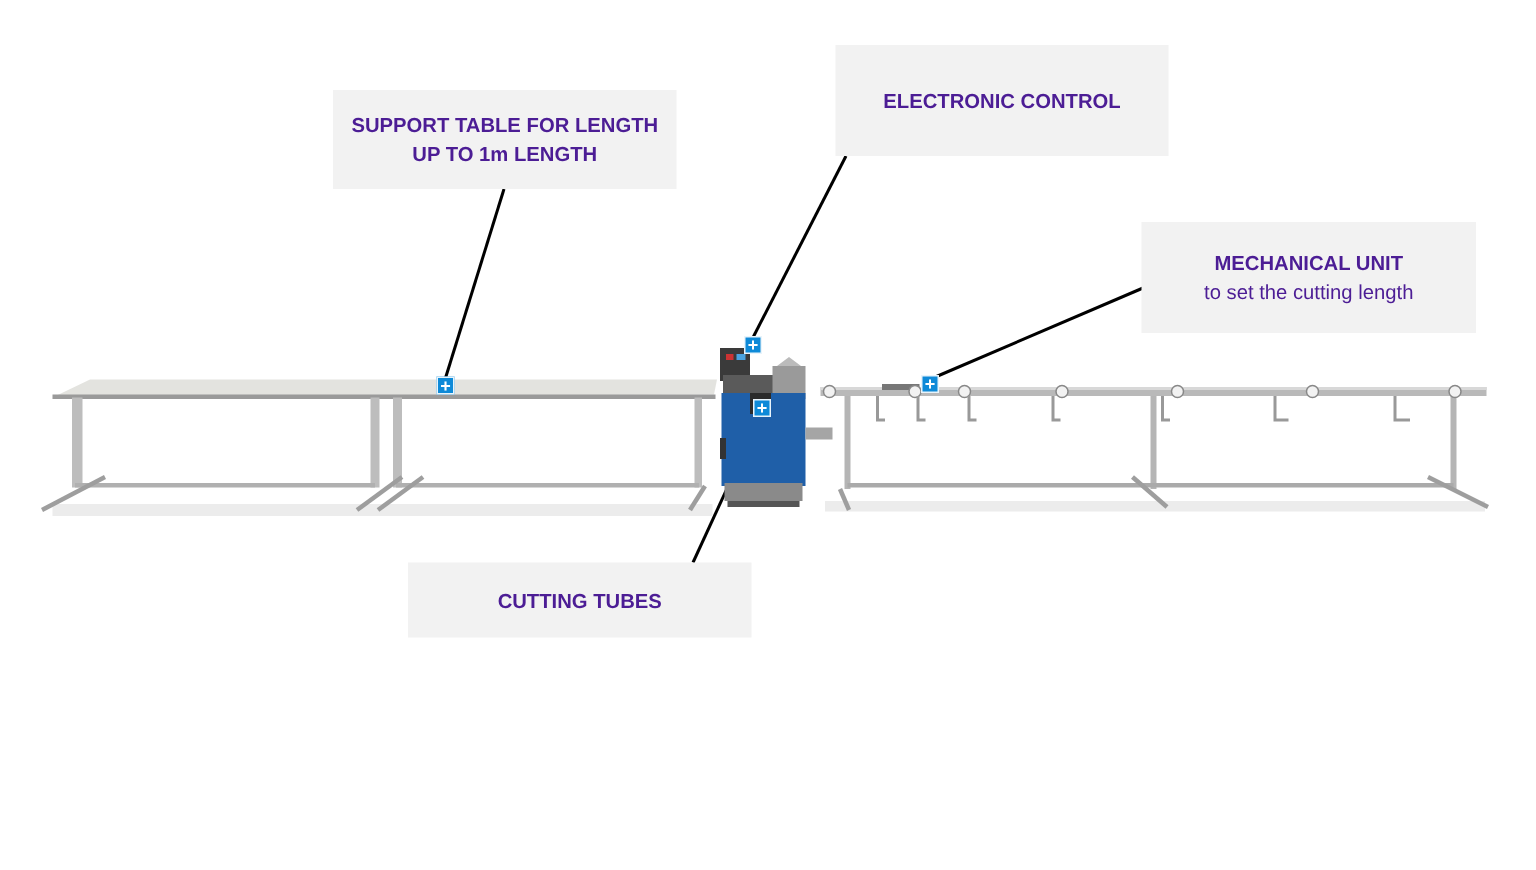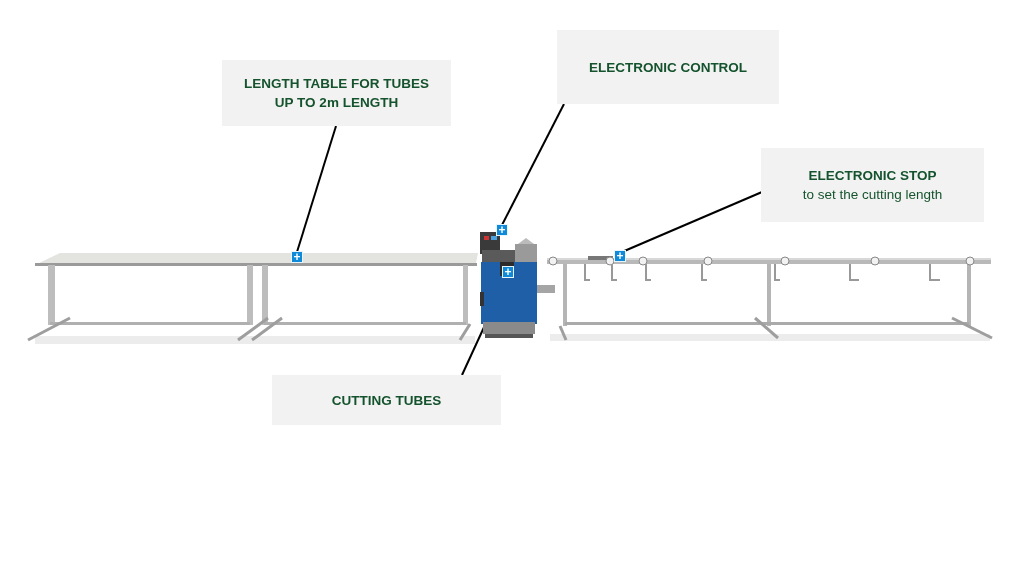--- a/index.html
+++ b/index.html
@@ -1,20 +1,20 @@
 <!DOCTYPE html>
 <html><head>
 <meta charset="utf-8">
 <style>
   html, body { margin:0; padding:0; }
   body { width:1024px; height:580px; background:#ffffff; position:relative; overflow:hidden;
          font-family:"Liberation Sans", sans-serif; }
   .label-box { position:absolute; background:#f2f2f2; display:flex; flex-direction:column;
                align-items:center; justify-content:center; text-align:center;
-               font-weight:bold; font-size:13.5px; color:#14532d; line-height:19px; }
+               font-weight:bold; font-size:13.5px; color:#4c1d95; line-height:19px; }
   .label-box .sub { font-weight:normal; }
   .hotspot { position:absolute; width:12px; height:12px; background:#0e8ad8; color:#fff;
              display:flex; align-items:center; justify-content:center; font-weight:bold;
              font-size:12px; line-height:12px; cursor:pointer; border:1px solid #e9f4fb;
              box-sizing:border-box; }
   svg.scene { position:absolute; left:0; top:0; }
 </style>
 </head>
 <body>
 
@@ -86,30 +86,30 @@
     <path d="M850,264 v16 h9" stroke="#999" stroke-width="2" fill="none"></path>
     <path d="M930,264 v16 h10" stroke="#999" stroke-width="2" fill="none"></path>
 
     <line x1="560" y1="326" x2="566" y2="340" stroke="#9e9e9e" stroke-width="3"></line>
     <line x1="755" y1="318" x2="778" y2="338" stroke="#9e9e9e" stroke-width="3"></line>
     <line x1="952" y1="318" x2="992" y2="338" stroke="#9e9e9e" stroke-width="3"></line>
   </g>
 </svg>
 
 <div class="label-box" style="left:222px; top:60px; width:229px; height:66px;">
-  <div>LENGTH TABLE FOR TUBES</div>
-  <div>UP TO 2m LENGTH</div>
+  <div>SUPPORT TABLE FOR LENGTH</div>
+  <div>UP TO 1m LENGTH</div>
 </div>
 
 <div class="label-box" style="left:557px; top:30px; width:222px; height:74px;">
   <div>ELECTRONIC CONTROL</div>
 </div>
 
 <div class="label-box" style="left:761px; top:148px; width:223px; height:74px;">
-  <div>ELECTRONIC STOP</div>
+  <div>MECHANICAL UNIT</div>
   <div class="sub">to set the cutting length</div>
 </div>
 
 <div class="label-box" style="left:272px; top:375px; width:229px; height:50px;">
   <div>CUTTING TUBES</div>
 </div>
 
 <div class="hotspot" style="left:291px; top:251px;">+</div>
 <div class="hotspot" style="left:496px; top:224px;">+</div>
 <div class="hotspot" style="left:502px; top:266px;">+</div>

